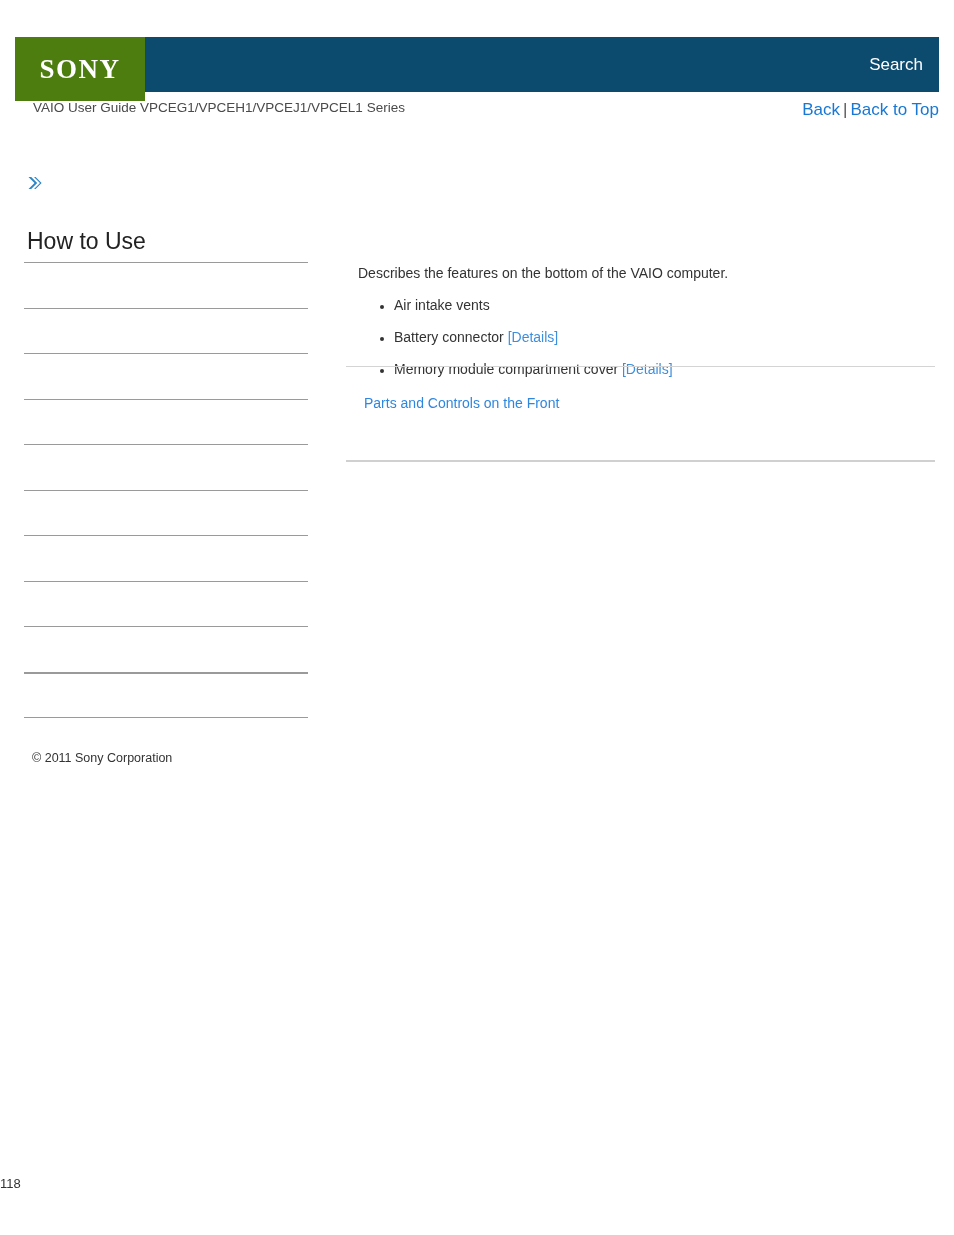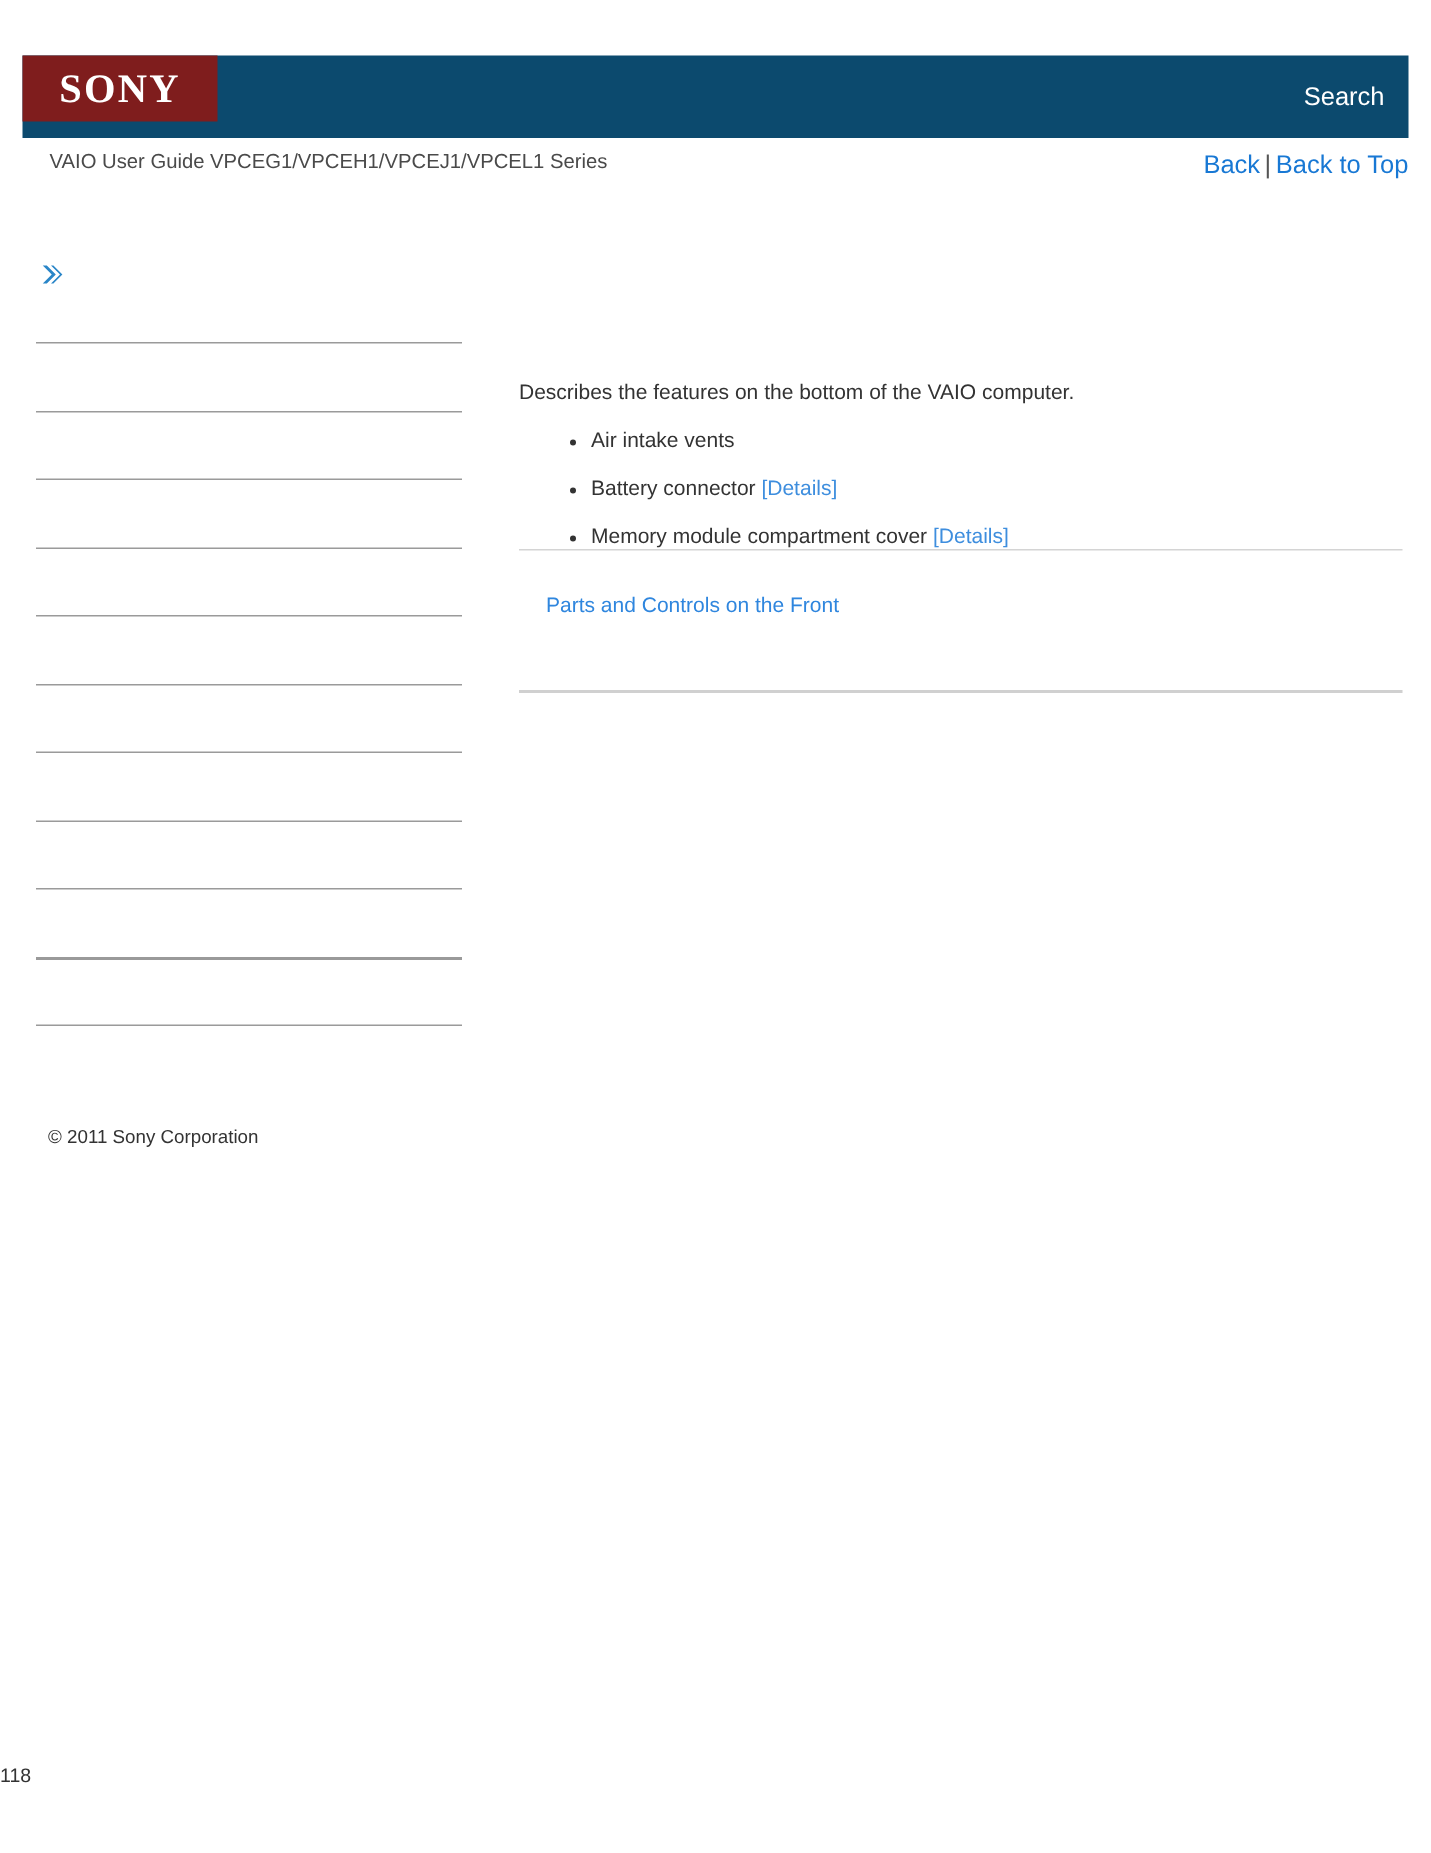--- a/index.html
+++ b/index.html
@@ -24,22 +24,22 @@
     top: 37px;
     width: 924px;
     height: 55px;
     background: #0c4a6e;
   }
   .logo-block {
     position: absolute;
     left: 15px;
     top: 37px;
     width: 130px;
-    height: 44px;
-    background: #7f1d1d;
+    height: 64px;
+    background: #4d7c0f;
     display: flex;
     align-items: center;
     justify-content: center;
   }
   .logo-text {
     color: #ffffff;
     font-family: "Liberation Serif", serif;
     font-weight: bold;
     font-size: 27px;
     letter-spacing: 1.5px;
@@ -143,21 +143,21 @@
   
   .content {
     position: absolute;
     left: 346px;
     top: 252px;
     width: 589px;
   }
   .content-intro {
     font-size: 14px;
     color: #333333;
-    margin: 0;
+    margin: 12px;
     line-height: 1.35;
   }
   .feature-list {
     margin: 5px 0 0 0;
     padding-left: 36px;
     list-style-type: disc;
   }
   .feature-list li {
     font-size: 14px;
     color: #333333;
@@ -228,20 +228,21 @@
 </div>
 
 <div class="chevron-marker">
   <svg width="18" height="18" viewBox="0 0 18 18" aria-hidden="true">
     <path d="M2.5 3 L8.5 9 L2.5 15 L5.2 15 L11.2 9 L5.2 3 Z" fill="#2a86c8"></path>
     <path d="M8.0 3 L14.0 9 L8.0 15 L9.6 15 L15.6 9 L9.6 3 Z" fill="#2a86c8"></path>
   </svg>
 </div>
 
 <div class="sidebar">
+  <h1 class="sidebar-heading">How to Use</h1>
 
   <div class="sidebar-item">
     <span></span>
   </div>
   <div class="sidebar-item">
     <span></span>
   </div>
   <div class="sidebar-item">
     <span></span>
   </div>

